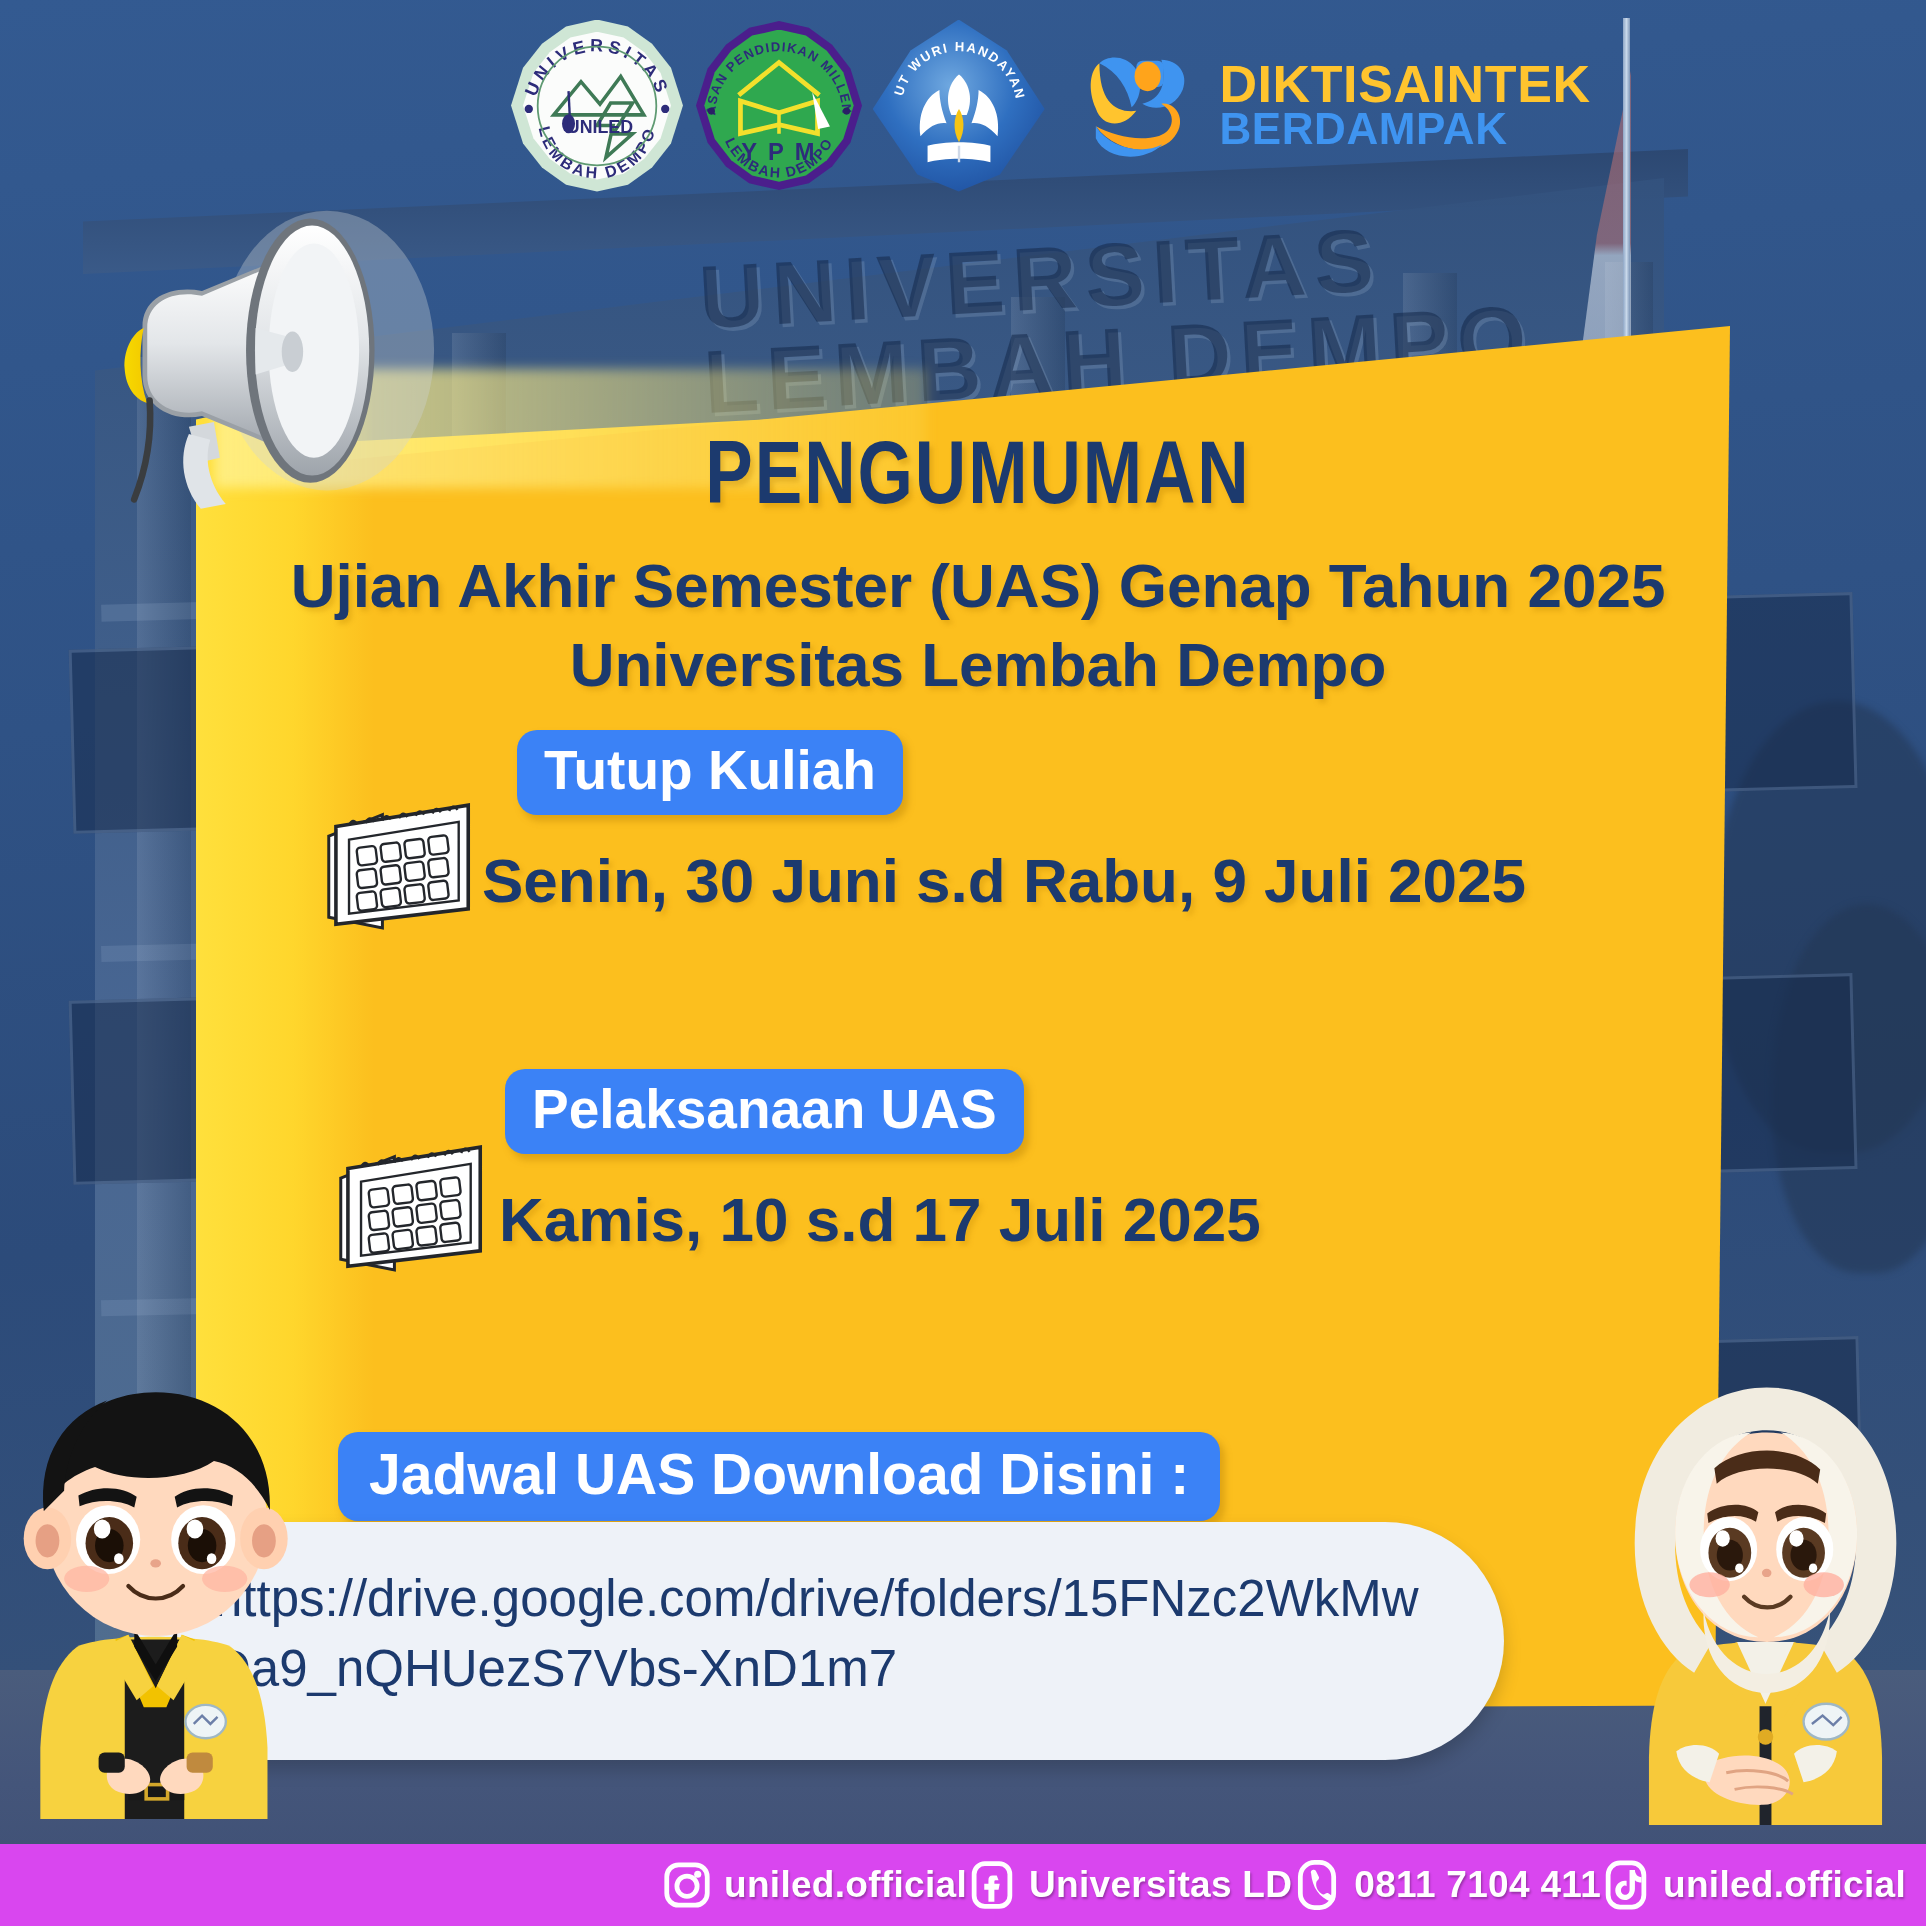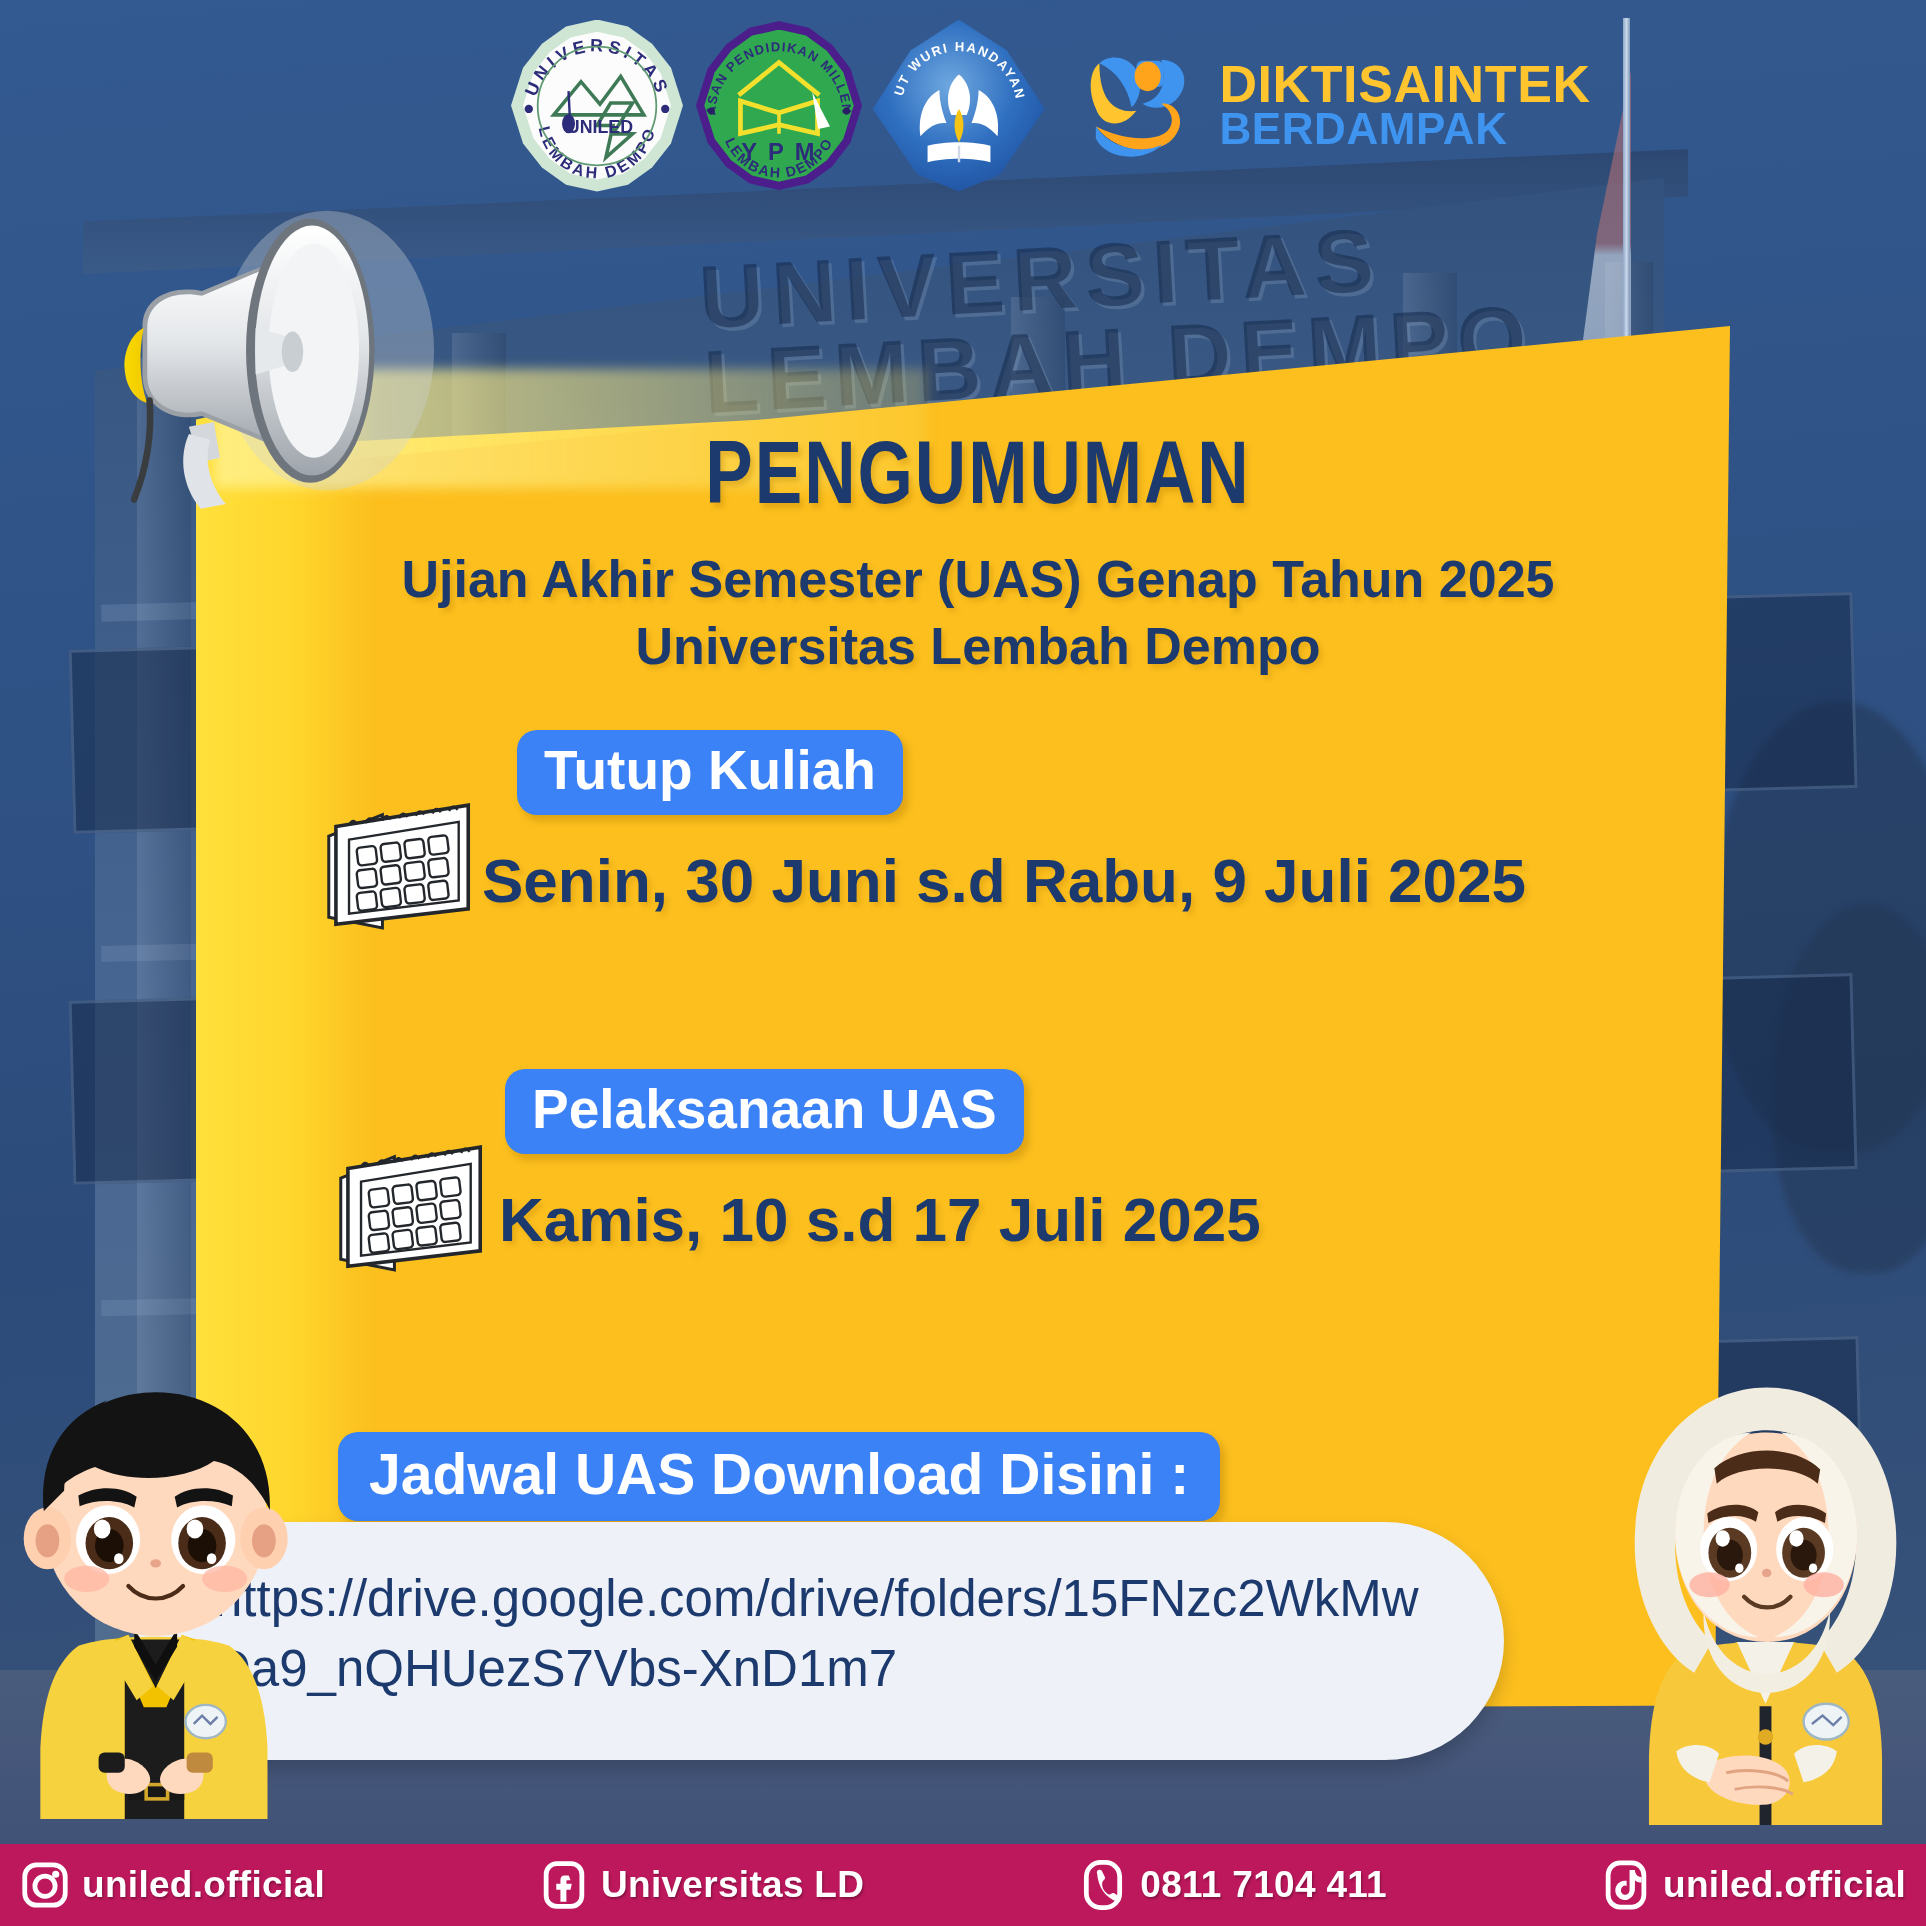--- a/index.html
+++ b/index.html
@@ -153,21 +153,21 @@
     text-align:center;
     font-size:89px; font-weight:800; letter-spacing:2.4px;
     color:#1c3a6e;
     font-family:"Liberation Sans", sans-serif;
     transform: scaleX(.80);
     text-shadow: 4.2px 4.8px 6px rgba(190,130,0,.35);
   }
   .subtitle {
     position:absolute; left:48px; right:48px; top:220px;
     text-align:center; line-height:1.28;
-    font-size:52px; font-weight:800; color:#1c3a6e;
+    font-size:62px; font-weight:800; color:#1c3a6e;
     text-shadow: 3.6px 4.2px 5.4px rgba(190,130,0,.30);
   }
 
   .row { position:absolute; left:0; width:100%; }
   .badge {
     display:inline-block;
     background:#3b82f6;
     color:#ffffff;
     font-weight:800;
     border-radius:20px;
@@ -196,22 +196,22 @@
   }
 
   
   .char { position:absolute; bottom:77px; }
   .char-left { left:-12px; width:333px; height:482px; }
   .char-right { right:-6px; width:333px; height:476px; }
 
   
   .footer {
     position:absolute; left:0; bottom:0; width:100%; height:82px;
-    background:#be185d;
-    display:flex; align-items:center; justify-content:space-between;
+    background:#d946ef;
+    display:flex; align-items:center; justify-content:flex-end;
     padding:0 20px;
   }
   .fitem { display:flex; align-items:center; gap:12px; }
   .flabel { color:#fff; font-size:37px; font-weight:700; letter-spacing:0.3px; white-space:nowrap;
             text-shadow:1.2px 1.8px 2.4px rgba(0,0,0,.3); }
 </style>
 </head>
 <body>
 
 <div id="poster">

